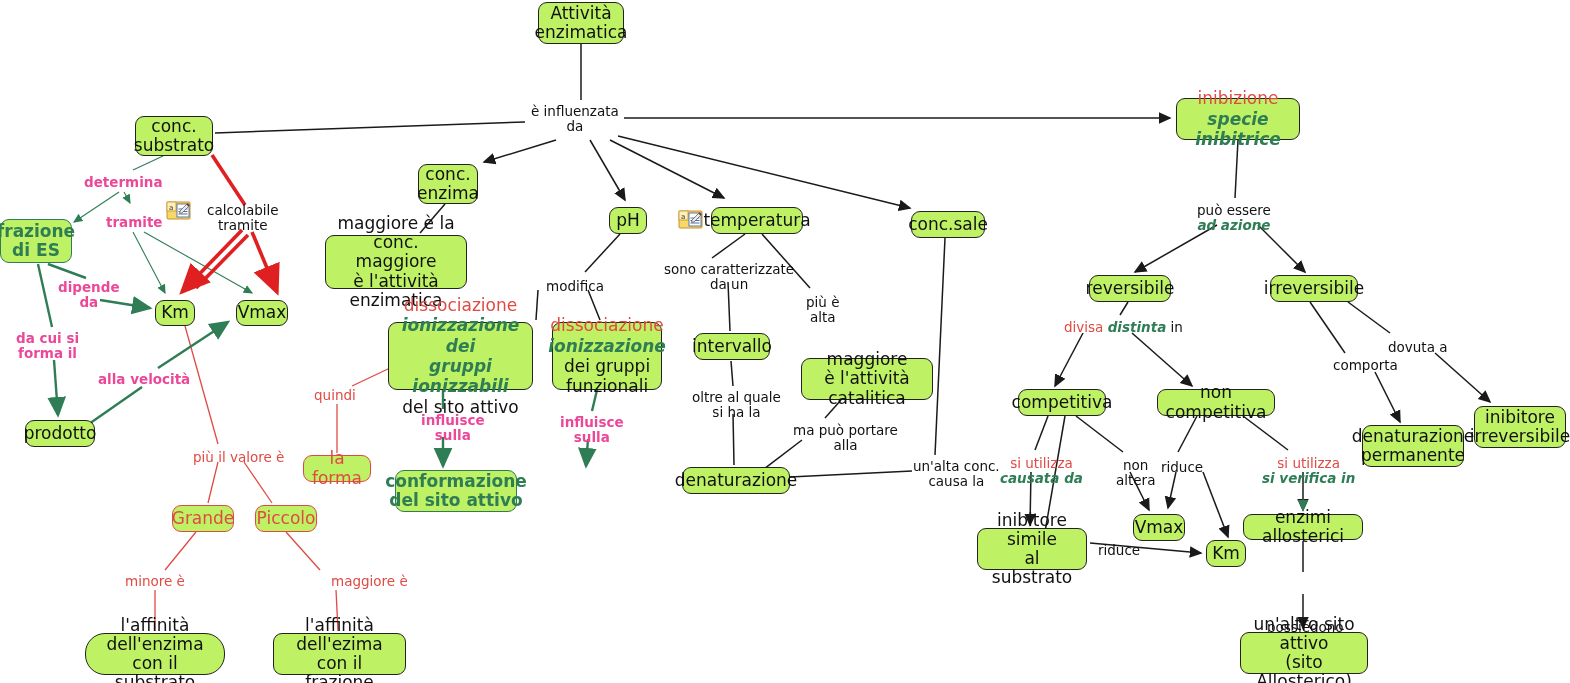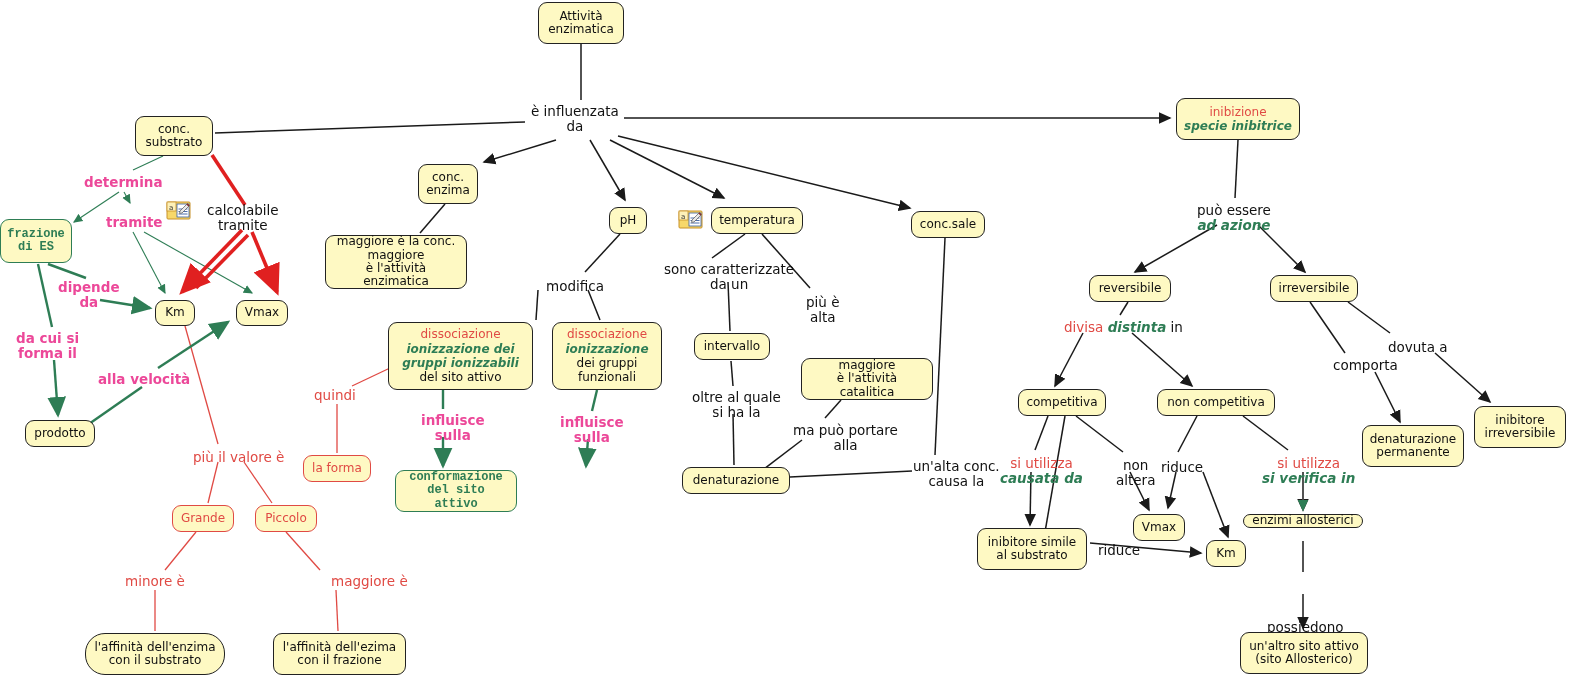--- a/index.html
+++ b/index.html
@@ -3,33 +3,33 @@
 <meta charset="utf-8">
 <style>
   html,body{margin:0;padding:0;background:#ffffff;}
   body{font-family:"DejaVu Sans","Liberation Sans",sans-serif;}
   #canvas{position:relative;width:1570px;height:683px;background:#fff;overflow:hidden;}
   svg#edges{position:absolute;left:0;top:0;width:1570px;height:683px;pointer-events:none;}
 
   .node{
     position:absolute;
     box-sizing:border-box;
-    background:#fef9c3;
+    background:#bef264;
     border:1.5px solid #222;
     border-radius:9px;
     display:flex;align-items:center;justify-content:center;
     text-align:center;
     line-height:1.12;
-    font-size:12px;
+    font-size:17px;
     color:#111;
     padding:3px 7px;
     white-space:pre-line;
     z-index:5;
   }
-  .node.green{border-color:#2e7d55;color:#2e7d55;font-weight:bold;font-family:Liberation Mono, monospace;}
+  .node.green{border-color:#2e7d55;color:#2e7d55;font-weight:bold;}
   .node.red{border-color:#e04a44;color:#e04a44;}
   .node.multi{line-height:1.2;}
 
   .lbl{
     position:absolute;
     font-size:13.5px;
     color:#111;
     text-align:center;
     line-height:1.13;
     white-space:pre-line;
@@ -194,21 +194,21 @@
     <div class="node" style="left: 1018px; top: 389px; width: 88px; height: 27px;">competitiva</div>
     <div class="node" style="left: 1157px; top: 389px; width: 118px; height: 27px;">non competitiva</div>
     <div class="node" style="left: 1362px; top: 425px; width: 102px; height: 42px;">denaturazione
 permanente</div>
     <div class="node" style="left: 1474px; top: 406px; width: 92px; height: 42px;">inibitore
 irreversibile</div>
     <div class="node" style="left: 977px; top: 528px; width: 110px; height: 42px;">inibitore simile
 al substrato</div>
     <div class="node" style="left: 1133px; top: 514px; width: 52px; height: 27px;">Vmax</div>
     <div class="node" style="left: 1206px; top: 540px; width: 40px; height: 27px;">Km</div>
-    <div class="node" style="left: 1243px; top: 514px; width: 120px; height: 14px;">enzimi allosterici</div>
+    <div class="node" style="left: 1243px; top: 514px; width: 120px; height: 26px;">enzimi allosterici</div>
     <div class="node" style="left: 1240px; top: 632px; width: 128px; height: 42px;">un'altro sito attivo
 (sito Allosterico)</div>
     <div class="lbl" style="left: 531px; top: 104px;">è influenzata
 da</div>
     <div class="lbl green" style="left: 84px; top: 175px;">determina</div>
     <div class="lbl green" style="left: 106px; top: 215px;">tramite</div>
     <div class="lbl" style="left: 207px; top: 203px;">calcolabile
 tramite</div>
     <div class="lbl green" style="left: 58px; top: 280px;">dipende
 da</div>

